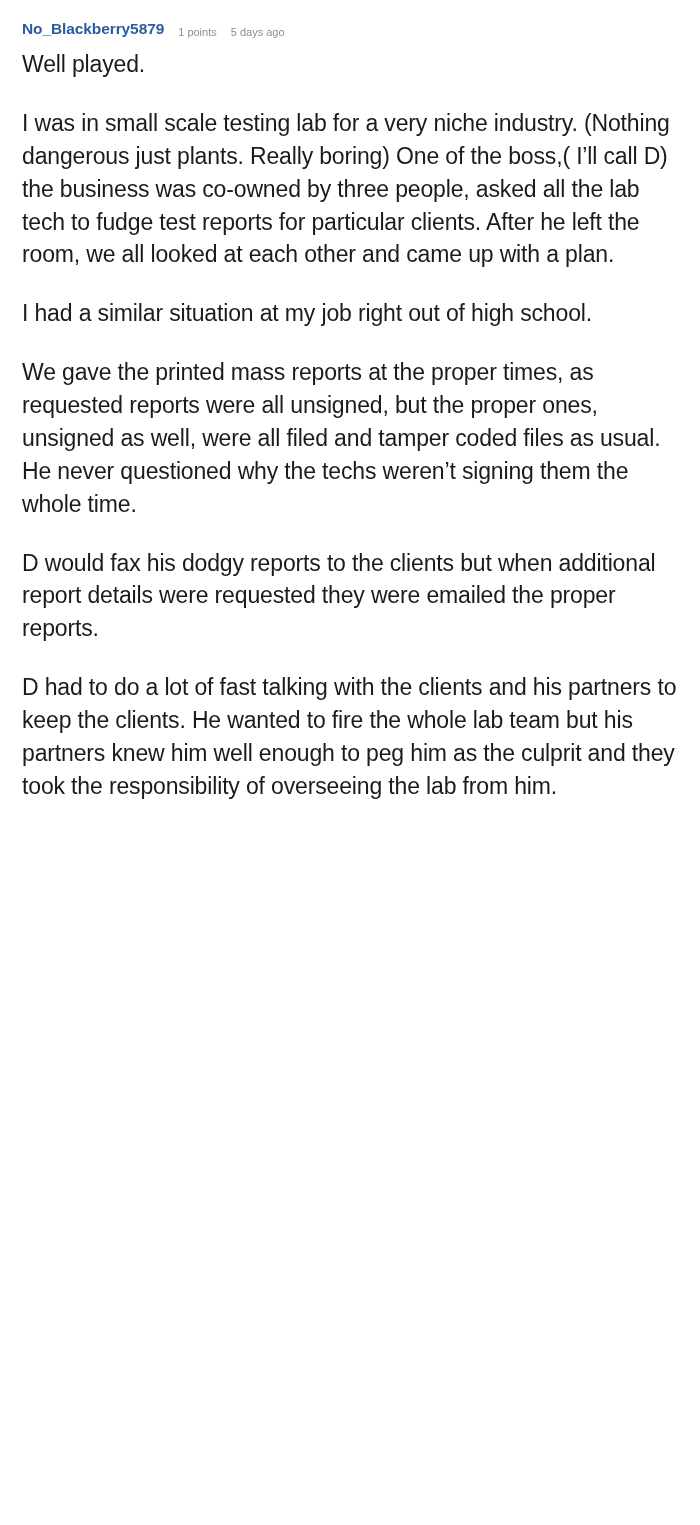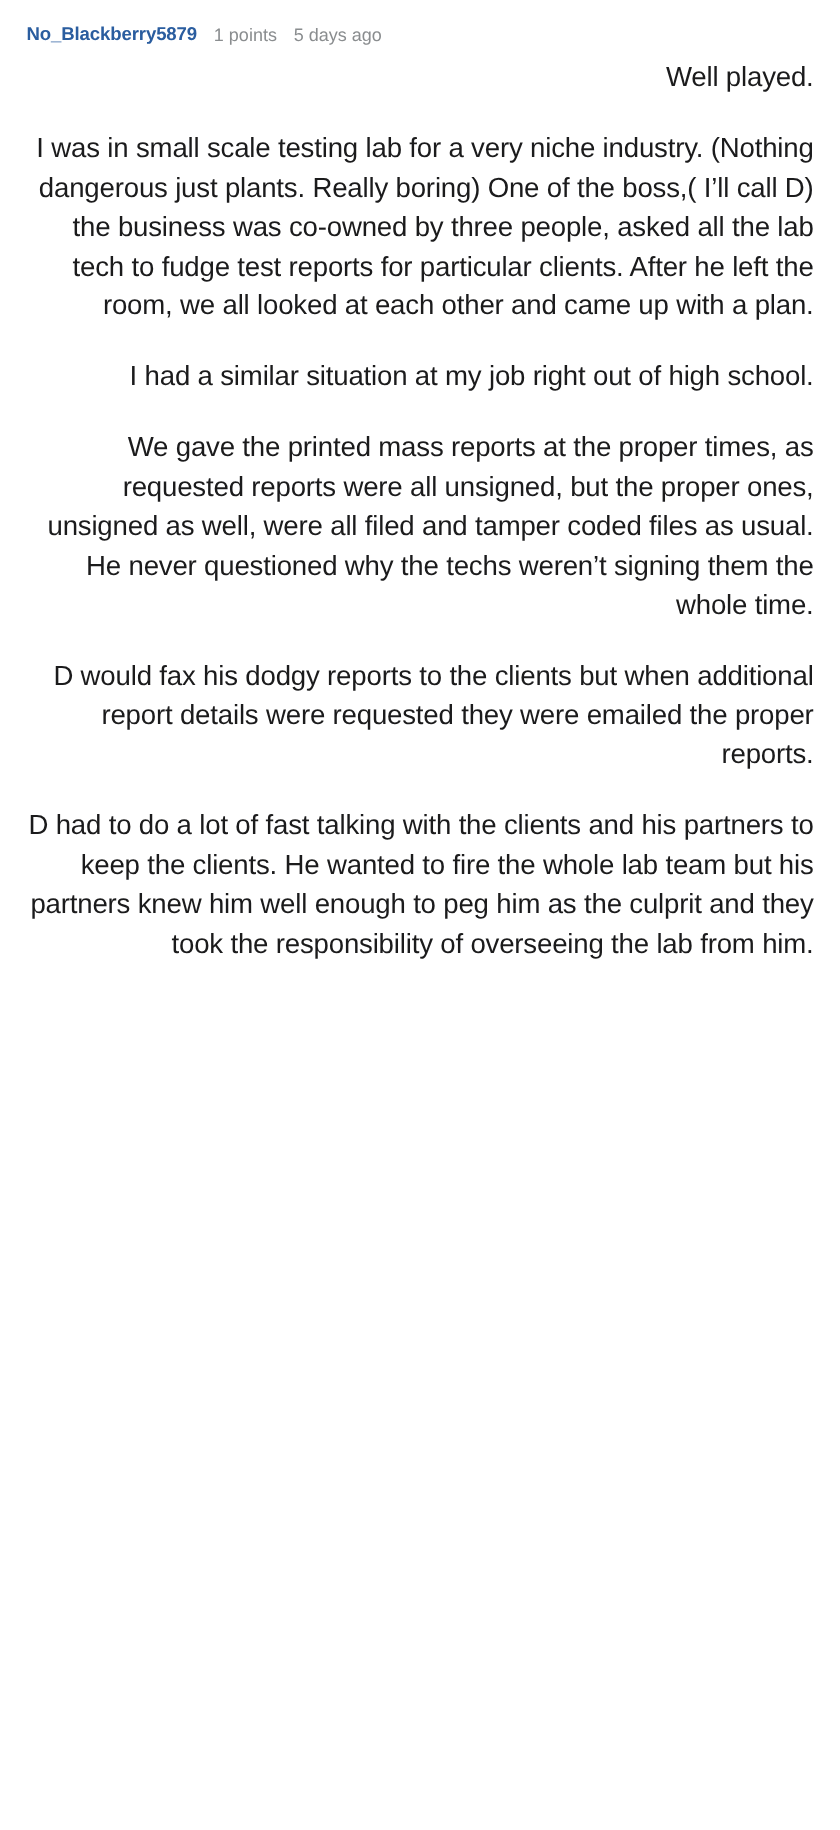--- a/index.html
+++ b/index.html
@@ -27,30 +27,29 @@
   }
   .author {
     font-size: 15.5px;
     font-weight: bold;
     color: #2a5d9f;
     letter-spacing: -0.1px;
     text-decoration: none;
     cursor: pointer;
   }
   .meta {
-    font-size: 15px;
+    font-size: 11px;
     color: #8a8d8f;
     font-weight: normal;
   }
   .comment-body {
     font-size: 23px;
     line-height: 1.43;
     color: #1b1b1c;
     letter-spacing: -0.15px;
-    text-align: right;
   }
   .comment-body p {
     margin: 0 0 26px 0;
   }
   .comment-body p:last-child {
     margin-bottom: 0;
   }
 </style>
 </head>
 <body>

